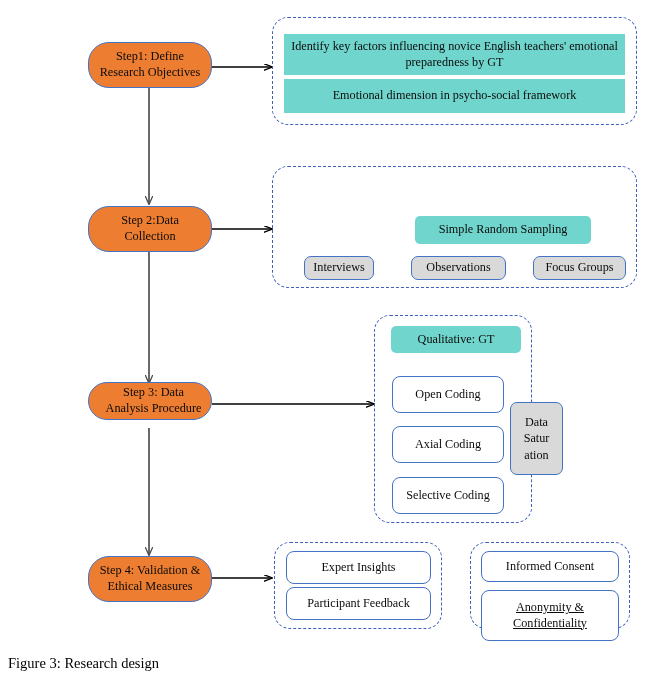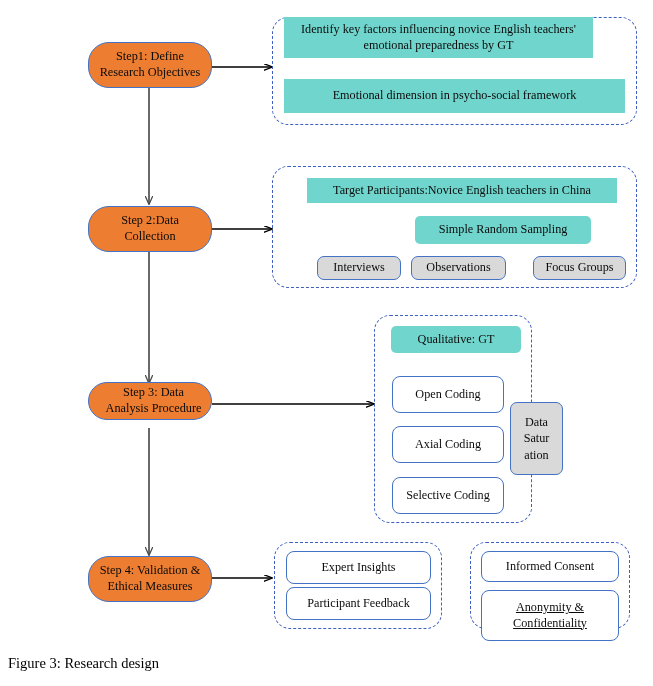--- a/index.html
+++ b/index.html
@@ -174,39 +174,36 @@
 
   <div class="step-box" style="left:88px; top:556px; width:124px; height:46px;">
     <span>
       <span>Step 4: Validation &amp;</span><br>
       <span>Ethical Measures</span>
     </span>
   </div>
 
   <div class="dashed-group" style="left:272px; top:17px; width:365px; height:108px;"></div>
 
-  <div class="teal-box" style="left:284px; top:17px; width:309px; height:41px;">
+  <div class="teal-box" style="left:284px; top:34px; width:341px; height:41px;">
     <span>Identify key factors influencing novice English teachers' emotional preparedness by GT</span>
   </div>
 
   <div class="teal-box" style="left:284px; top:79px; width:341px; height:34px;">
     <span>Emotional dimension in psycho-social framework</span>
   </div>
 
   <div class="dashed-group" style="left:272px; top:166px; width:365px; height:122px;"></div>
 
-  <div class="teal-box" style="left:307px; top:178px; width:310px; height:25px;">
-    <span>Target Participants:Novice English teachers in China</span>
-  </div>
 
   <div class="teal-box rounded" style="left:381px; top:216px; width:176px; height:28px;margin-left:34px;">
     <span>Simple Random Sampling</span>
   </div>
 
-  <div class="gray-box" style="left:304px; top:256px; width:84px; height:24px;margin-left:13px;">
+  <div class="gray-box" style="left:304px; top:256px; width:70px; height:24px;">
     <span>Interviews</span>
   </div>
   <div class="gray-box" style="left:411px; top:256px; width:95px; height:24px;">
     <span>Observations</span>
   </div>
   <div class="gray-box" style="left:533px; top:256px; width:93px; height:24px;">
     <span>Focus Groups</span>
   </div>
 
   <div class="dashed-group" style="left:374px; top:315px; width:158px; height:208px;"></div>

